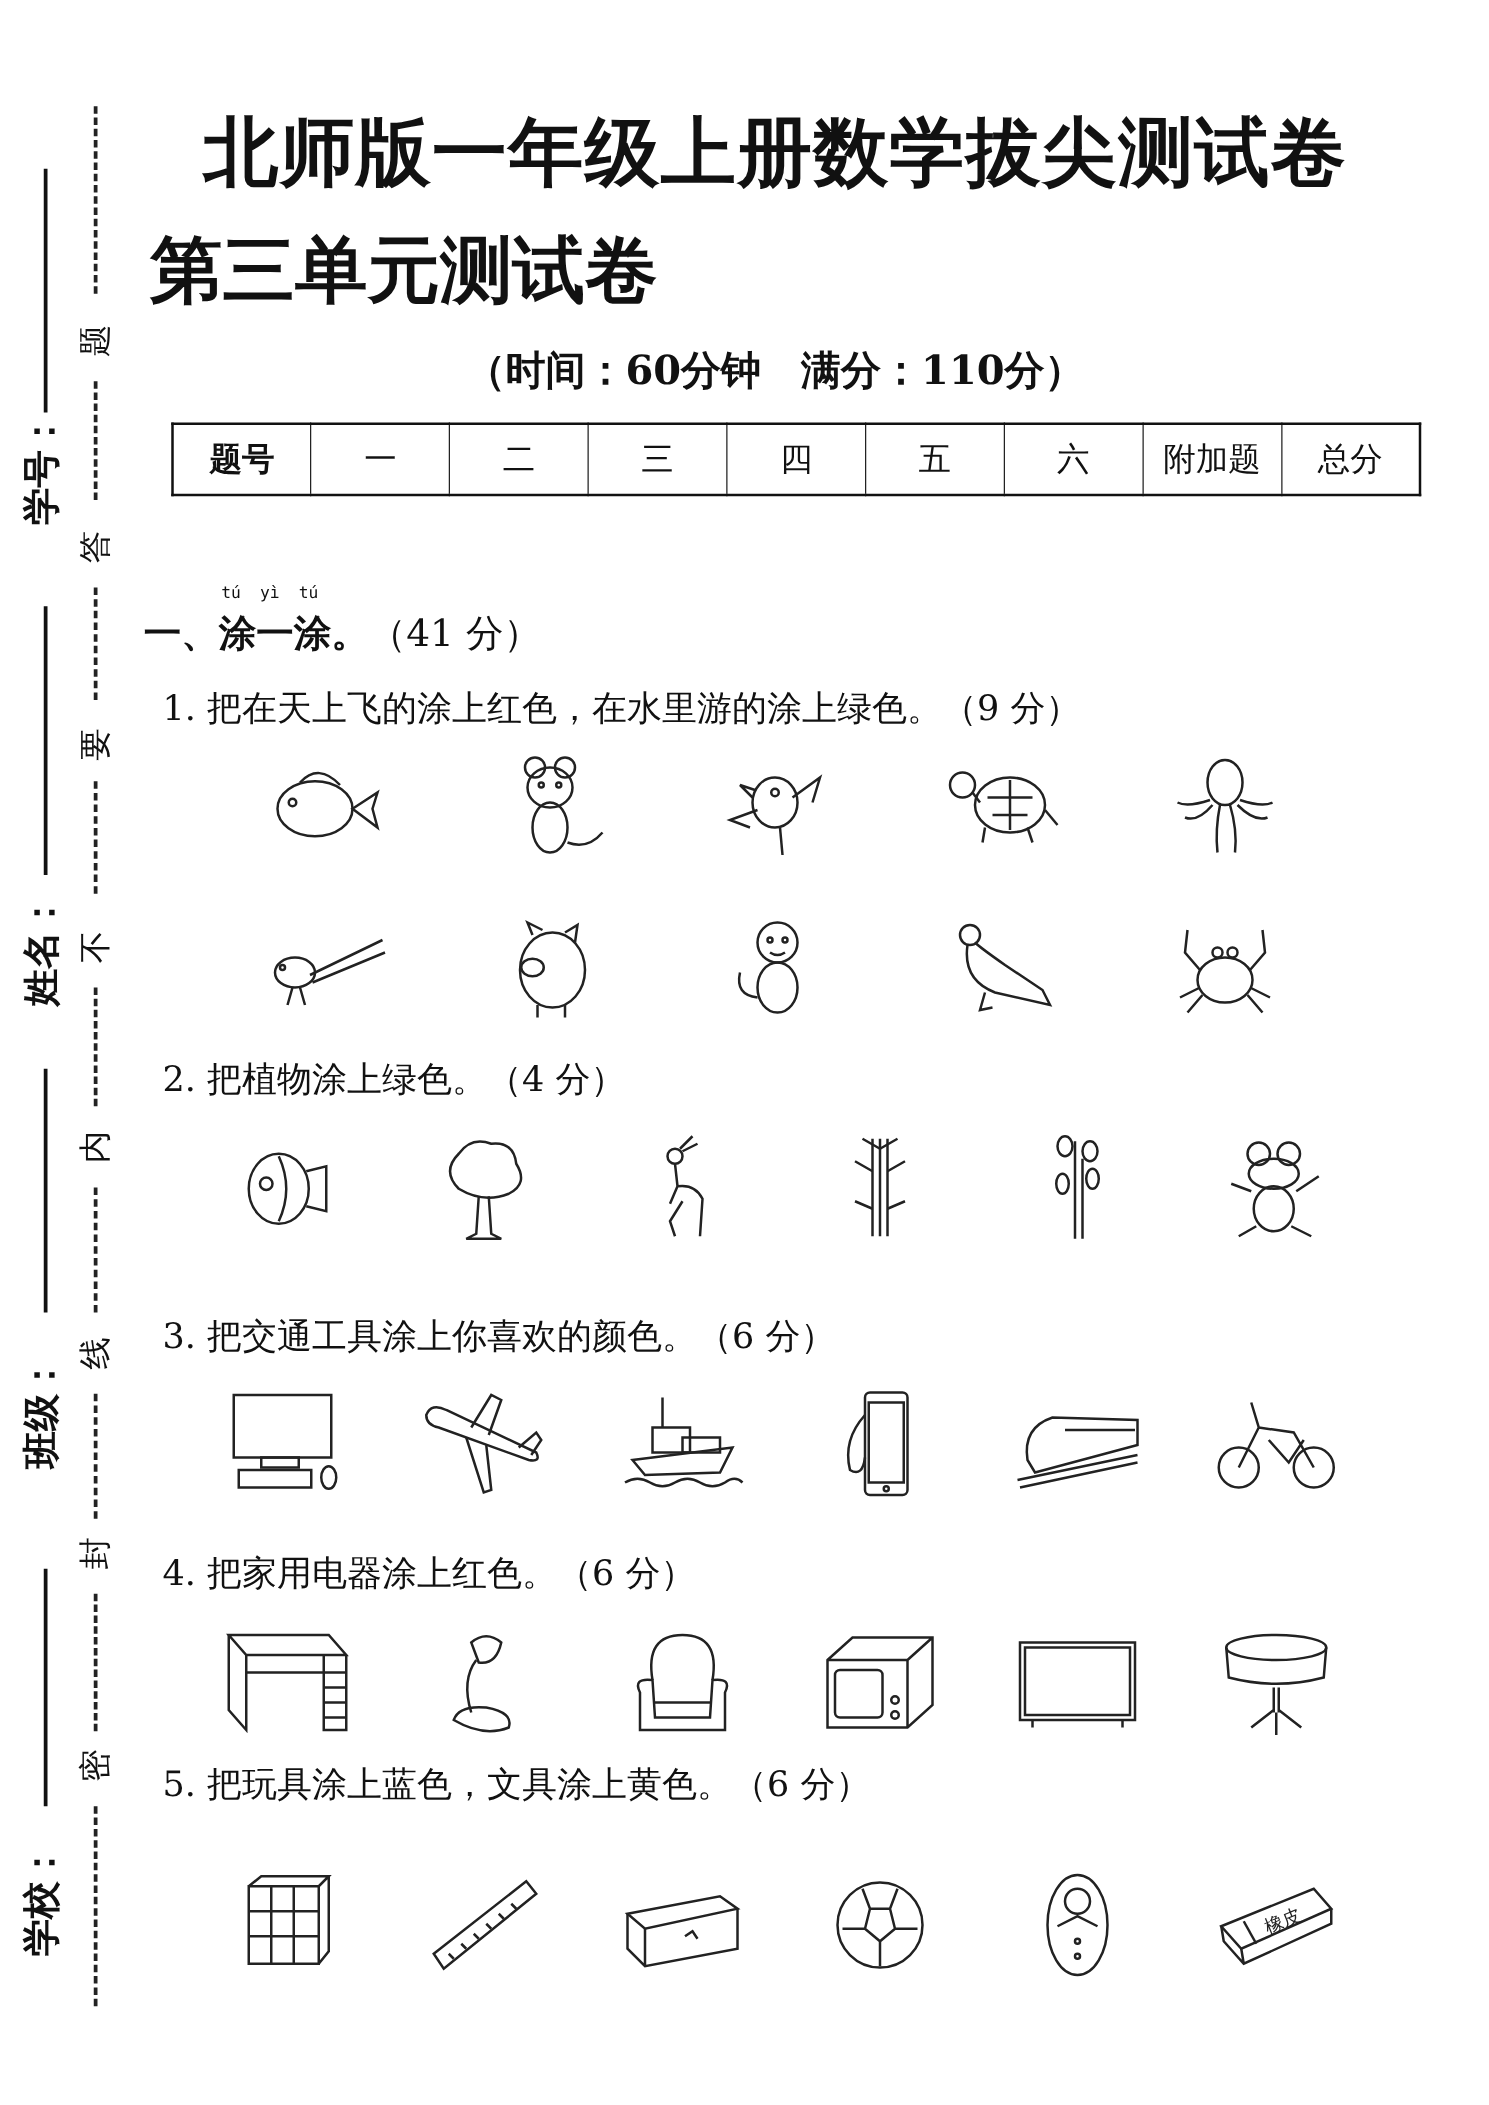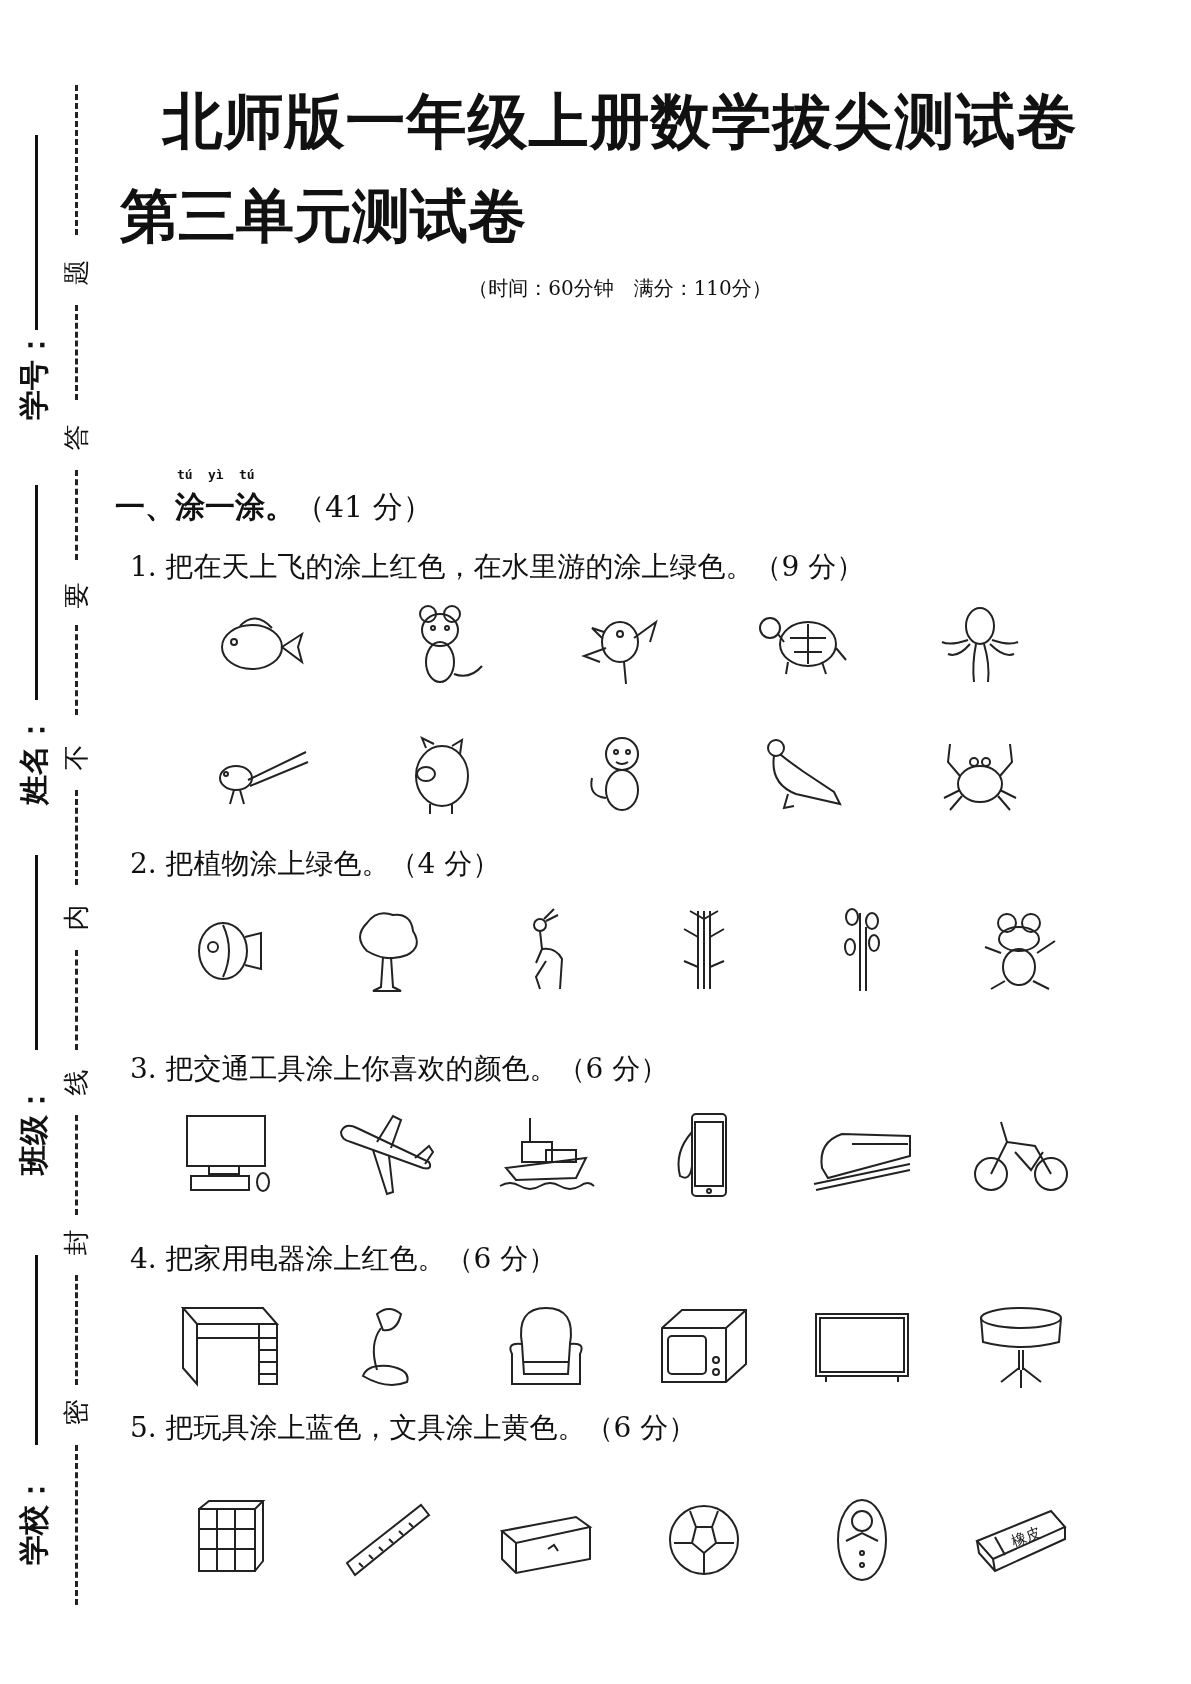--- a/index.html
+++ b/index.html
@@ -14,31 +14,31 @@
                  font-weight:bold; font-size:30px; transform:rotate(-90deg); transform-origin:center;
                  white-space:nowrap; text-align:center; height:40px; line-height:40px; }
   .seal-char { position:absolute; left:60px; width:32px; text-align:center; font-size:26px;
                transform:rotate(-90deg); font-family:"DejaVu Serif","Liberation Serif",serif; }
 
   
   .title1 { position:absolute; left:120px; width:1000px; top:82px; text-align:center;
             font-family:"DejaVu Sans","Liberation Sans",sans-serif; font-weight:bold; font-size:60px; letter-spacing:1px; }
   .title2 { position:absolute; left:120px; width:1000px; top:178px; text-align:left;
             font-family:"DejaVu Sans","Liberation Sans",sans-serif; font-weight:bold; font-size:58px; }
-  .subtitle { position:absolute; left:120px; width:1000px; top:275px; text-align:center; font-size:20px; font-weight:normal; }
+  .subtitle { position:absolute; left:120px; width:1000px; top:275px; text-align:center; font-size:32px; font-weight:bold; }
 
   
   table.score { position:absolute; left:137px; top:338px; width:1000px; border-collapse:collapse; table-layout:fixed; }
   table.score td { border:1.5px solid #222; height:53px; text-align:center; font-size:26px; }
   table.score tr td:first-child { font-weight:bold; }
   table.score { border:2.5px solid #111; }
 
   
   .section { position:absolute; left:115px; top:487px; font-size:30px; font-weight:bold; }
-  .pinyin { position:absolute; top:-20px; font-size:13px; font-weight:bold; font-family:"DejaVu Sans Mono","Liberation Mono",monospace; }
+  .pinyin { position:absolute; top:-20px; font-size:13px; font-weight:normal; font-family:"DejaVu Sans Mono","Liberation Mono",monospace; }
   .q { position:absolute; left:130px; font-size:28px; }
   .row { position:absolute; left:150px; width:950px; display:flex; justify-content:space-around; align-items:center; }
   .pic { width:110px; height:90px; display:flex; align-items:center; justify-content:center; }
   .pic svg { width:100px; height:86px; }
   .pic svg * { fill:none; stroke:#222; stroke-width:2; }
   .pic .lbl { font-size:13px; }
 </style>
 </head>
 <body>
 
@@ -71,20 +71,31 @@
   <div class="seal-char" style="top:1395px">密</div>
   <div class="dash-line" style="top:1445px;height:160px"></div>
 </div>
 
 <div class="title1">北师版一年级上册数学拔尖测试卷</div>
 <div class="title2">第三单元测试卷</div>
 <div class="subtitle">（时间：60分钟　满分：110分）</div>
 
 <table class="score">
   <tbody>
+      <tr>
+    <td>题号</td>
+    <td>一</td>
+    <td>二</td>
+    <td>三</td>
+    <td>四</td>
+    <td>五</td>
+    <td>六</td>
+    <td>附加题</td>
+    <td>总分</td>
+  </tr>
 </tbody>
   </table>
 
 <div class="section">
   <span class="pinyin" style="left:62px">tú</span>
   <span class="pinyin" style="left:93px">yì</span>
   <span class="pinyin" style="left:124px">tú</span>
   <span>一、</span><span>涂一涂。</span><span style="font-weight:normal">（41 分）</span>
 </div>
 

